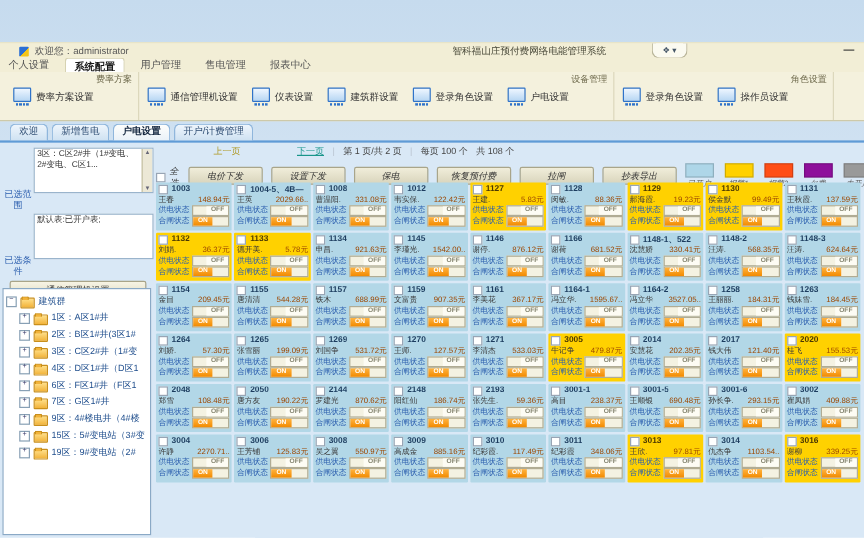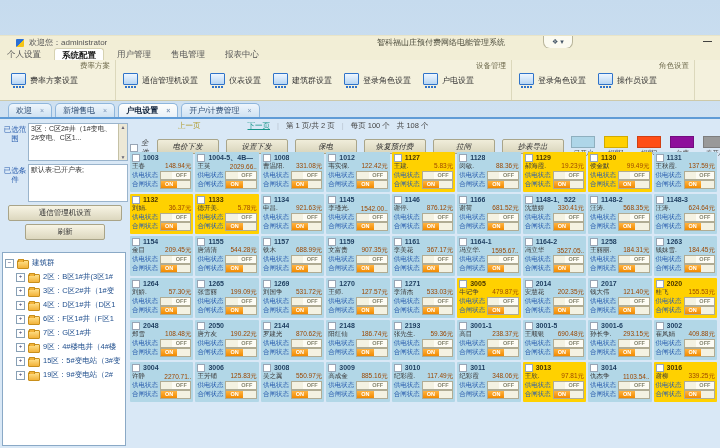--- a/index.html
+++ b/index.html
@@ -30,40 +30,40 @@
   .ricon{width:13px;height:10px;border:1px solid #2f73c9;border-radius:1px;position:relative;
     background:linear-gradient(#eef6ff,#b7d6f3);margin-bottom:3px;}
   .ricon::after{content:"";position:absolute;left:1px;right:1px;bottom:-4px;height:2px;
     background:repeating-linear-gradient(90deg,#2f73c9 0 2px,transparent 2px 3px);}
   .rglabel{font-size:7.5px;color:#6d694b;text-align:right;padding:1px 0 2px;}
   
   #tabstrip{position:absolute;top:100px;left:0;right:0;height:17px;display:flex;
     align-items:flex-end;gap:3px;padding-left:8px;border-bottom:2px solid #5f9bd6;background:transparent;}
   .tab{height:13px;padding:0 7px;font-size:8px;color:#2e4d73;display:flex;align-items:center;gap:8px;
     background:linear-gradient(#eef5fc,#cfe2f2);border:1px solid #8fb6dc;border-bottom:none;
-    border-radius:5px 5px 0 0;}
+    border-radius:5px 5px 0 0;flex-direction:column;}
   .tab.active{background:linear-gradient(#fefefc,#e9f1f8);font-weight:bold;color:#10233c;}
   .tclose{color:#7a93b5;font-size:7px;}
   
   #content{position:absolute;top:119px;left:0;right:0;bottom:0;background:#d9e8f6;}
   
   #sidebar{position:absolute;left:2px;top:2px;width:126px;bottom:0;font-size:7.5px;}
   .srow{display:flex;margin:2px 0 3px;}
-  .slabel{width:26px;color:#2b5eae;padding-top:3px;text-align:center;line-height:1.15;font-size:7.5px;}
+  .slabel{width:26px;color:#2b5eae;padding-top:3px;text-align:center;line-height:1.15;font-size:7.5px;margin-top:32px;}
   .sbox{flex:1;background:#fff;border:1px solid #9ab4cc;height:34px;font-size:7px;color:#333;
     padding:1px 9px 1px 2px;position:relative;overflow:hidden;line-height:1.25;}
   .sscroll{position:absolute;right:0;top:0;bottom:0;width:8px;background:#ece8d6;
     border-left:1px solid #c5c1a5;display:flex;flex-direction:column;justify-content:space-between;
     align-items:center;font-size:5px;color:#667;}
   .sbtn{display:block;margin:3px auto 0;background:linear-gradient(#f7f4e4,#dcd7be);
     border:1px solid #a9a488;border-radius:2px;font-size:7.5px;color:#333;text-align:center;
     padding:2px 0;cursor:default;}
   #filter-btn{width:112px;}
   #refresh-btn{width:78px;}
-  #treepanel{background:#fff;border:1px solid #8aa9c6;margin-top:13px;position:absolute;
+  #treepanel{background:#fff;border:1px solid #8aa9c6;margin-top:1px;position:absolute;
     top:118px;left:0;right:2px;bottom:2px;padding:3px 2px;overflow:hidden;}
   .ti{display:flex;align-items:center;gap:3px;height:14px;color:#1e4d8c;font-size:7.5px;
     white-space:nowrap;overflow:hidden;}
   .ti.child{padding-left:11px;}
   .pm{width:7px;height:7px;border:1px solid #88a0b5;background:#fff;font-size:6px;line-height:5px;
     text-align:center;color:#336;flex:0 0 auto;}
   .folder{width:10px;height:7px;background:linear-gradient(#ffe08a,#f2b33a);border:1px solid #c98f1b;
     border-radius:1px;position:relative;flex:0 0 auto;margin-top:2px;}
   .folder::before{content:"";position:absolute;top:-2px;left:0;width:4px;height:2px;
     background:#f2b33a;border:1px solid #c98f1b;border-bottom:none;border-radius:1px 1px 0 0;}
@@ -218,20 +218,25 @@
       <div id="treepanel">
         <div class="ti">
           <span class="pm">−</span>
           <span class="folder"></span>
           <span>建筑群</span>
         </div>
         <div id="treelist">
             <div class="ti child">
     <span class="pm">+</span>
     <span class="folder"></span>
+    <span class="tilabel">1区：A区1#井</span>
+  </div>
+            <div class="ti child">
+    <span class="pm">+</span>
+    <span class="folder"></span>
     <span class="tilabel">2区：B区1#井(3区1#</span>
   </div>
             <div class="ti child">
     <span class="pm">+</span>
     <span class="folder"></span>
     <span class="tilabel">3区：C区2#井（1#变</span>
   </div>
             <div class="ti child">
     <span class="pm">+</span>
     <span class="folder"></span>

